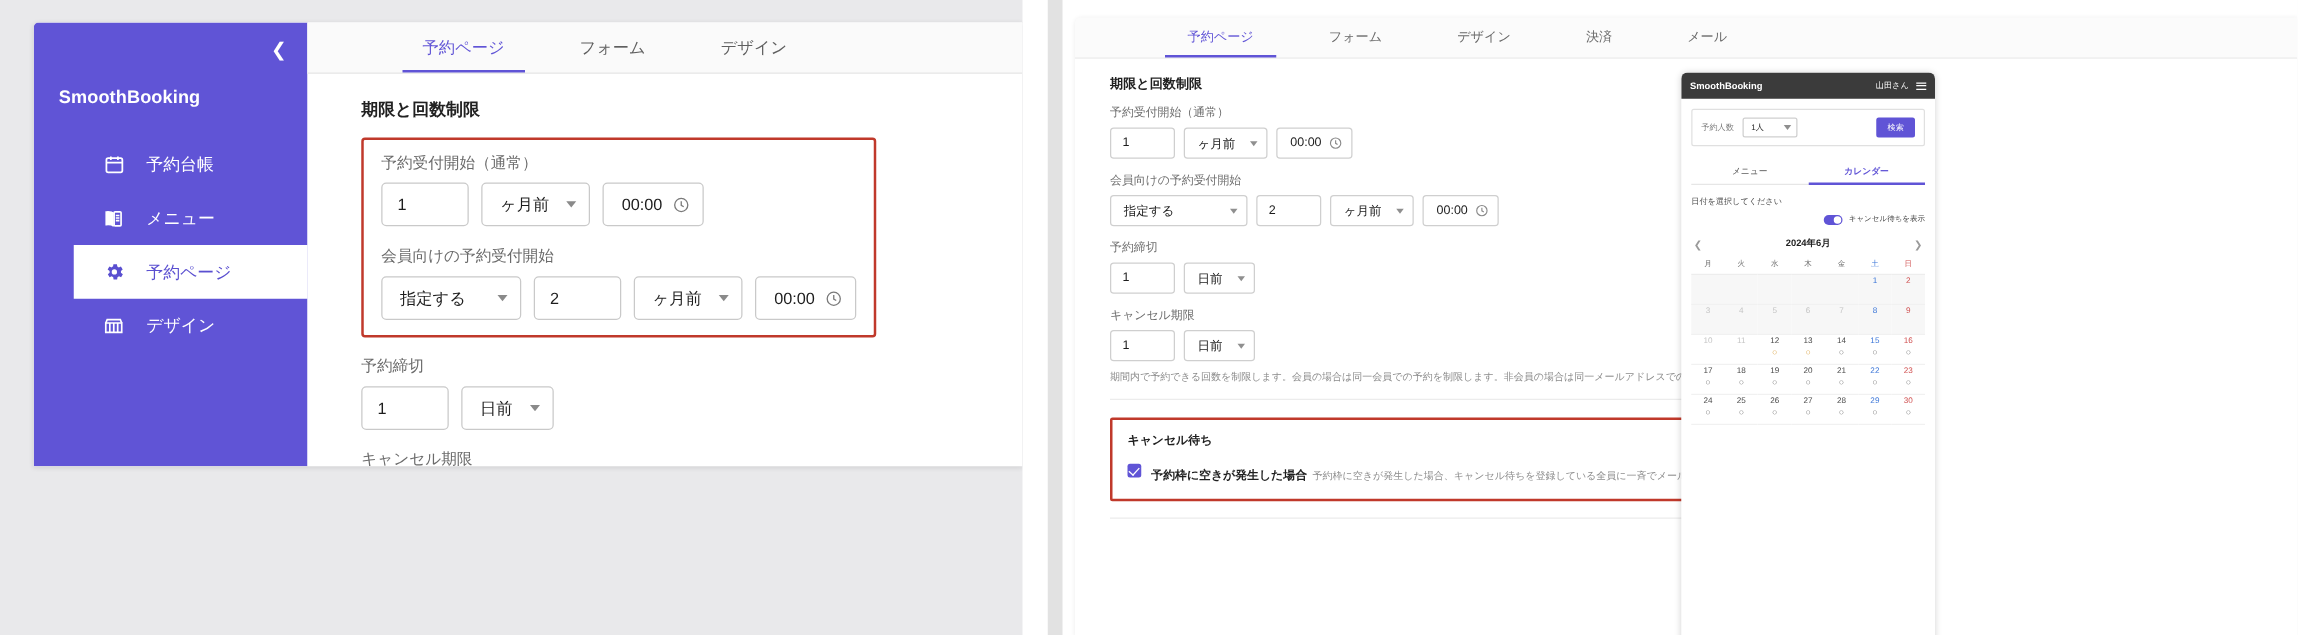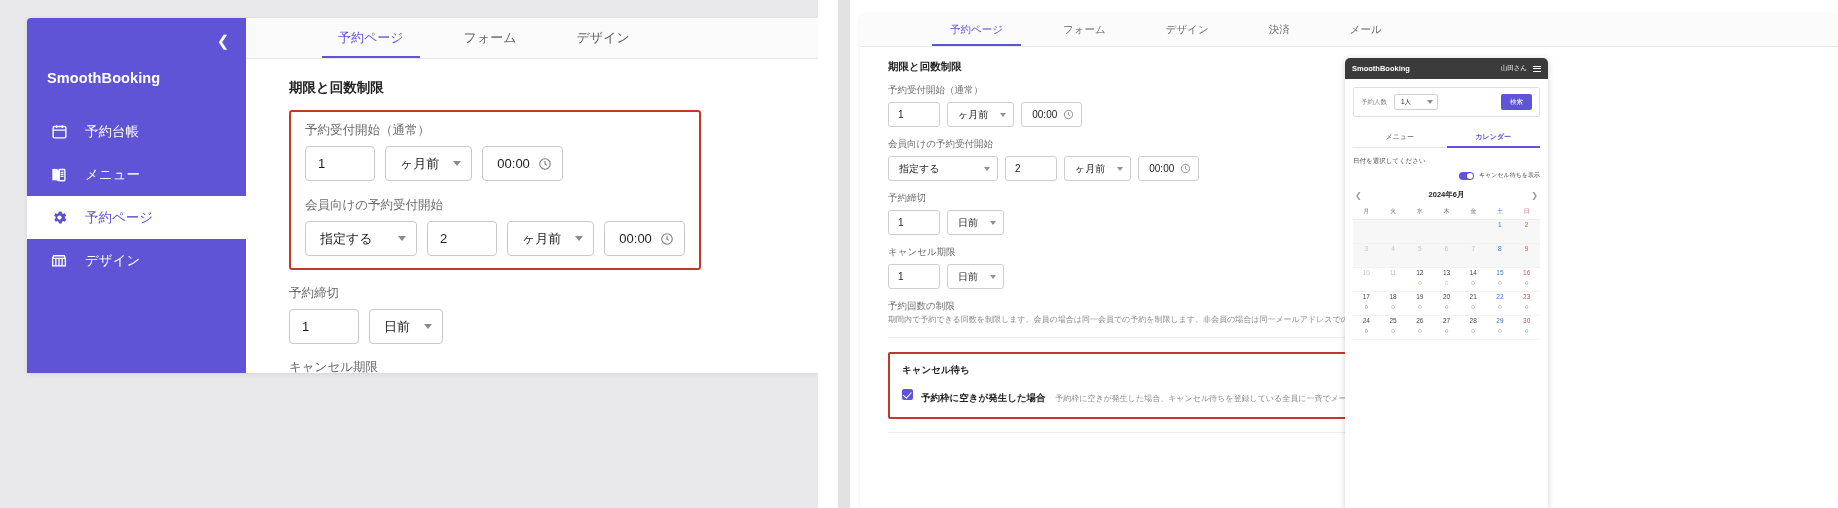--- a/index.html
+++ b/index.html
@@ -32,21 +32,21 @@
     color: #ffffff; font-size: 15px; line-height: 1; cursor: pointer;
   }
   .brand {
     margin: 52px 0 0 20px; font-size: 14.5px; font-weight: bold; letter-spacing: .1px;
     color: #fff;
   }
   .nav { margin-top: 24px; }
   .nav-item {
     display: flex; align-items: center; gap: 16px;
     height: 43px; padding-left: 22px; color: #ffffff;
-    font-size: 13.5px; cursor: pointer;
+    font-size: 13.5px; cursor: pointer; margin-left: 32px;
   }
   .nav-item.active { background: #ffffff; color: #5a4fd0; }
   .nav-item .nico { width: 20px; height: 20px; flex: 0 0 20px; display:flex; align-items:center; justify-content:center; }
   .nav-item .nico svg { display:block; }
 
   
   .lmain { flex: 1; background: #ffffff; position: relative; min-width: 0; }
   .ltabs {
     height: 41px; background: #fafafa; border-bottom: 1px solid #e6e6e6;
     display: flex; align-items: stretch; padding-left: 62px;
@@ -118,21 +118,21 @@
   .rctl.time { padding: 0 7px 0 10px; gap: 6px; cursor: pointer; }
   .rctl.selwide { min-width: 110px; }
   .rctl.cnt { width: 68px; padding: 0 8px; justify-content: space-between; }
   .rcaret { width: 0; height: 0; border-left: 3.2px solid transparent; border-right: 3.2px solid transparent; border-top: 4px solid #8f8f8f; }
   .rclock { width: 11px; height: 11px; flex: 0 0 11px; }
   .rhint { font-size: 8px; color: #8c8c8c; margin: -4px 0 12px 0; white-space: nowrap; }
   .rdivider { height: 1px; background: #ececec; width: 592px; margin: 4px 0 14px 0; }
 
   .wait-box {
     border: 2px solid #c0392b; border-radius: 2px; width: 596px;
-    padding: 10px 12px 11px 12px; background: #fff; font-family: Liberation Mono, monospace;
+    padding: 10px 12px 11px 12px; background: #fff;
   }
   .wait-title { font-size: 9.5px; font-weight: bold; color: #1f1f1f; margin-bottom: 11px; }
   .wait-check-row { display: flex; align-items: flex-start; gap: 8px; }
   .cbox {
     width: 11px; height: 11px; border-radius: 2px; background: #6054d6;
     flex: 0 0 11px; margin-top: 1px; position: relative; cursor: pointer;
   }
   .cbox::after {
     content: ""; position: absolute; left: 3px; top: 1px; width: 3.5px; height: 6.5px;
     border: solid #fff; border-width: 0 1.6px 1.6px 0; transform: rotate(42deg);
@@ -448,21 +448,20 @@
                 <span>1</span>
               </div>
               <div class="rctl sel">
                 <span>日前</span>
                 <span class="rcaret"></span>
               </div>
             </div>
           </div>
 
           <div>
-            <div class="r-label">予約回数の制限</div>
             <div class="rhint">期間内で予約できる回数を制限します。会員の場合は同一会員での予約を制限します。非会員の場合は同一メールアドレスでの予約</div>
           </div>
 
           <div class="rdivider"></div>
 
           <div class="wait-box">
             <div class="wait-title">キャンセル待ち</div>
             <div class="wait-check-row">
               <span class="cbox"></span>
               <span>

